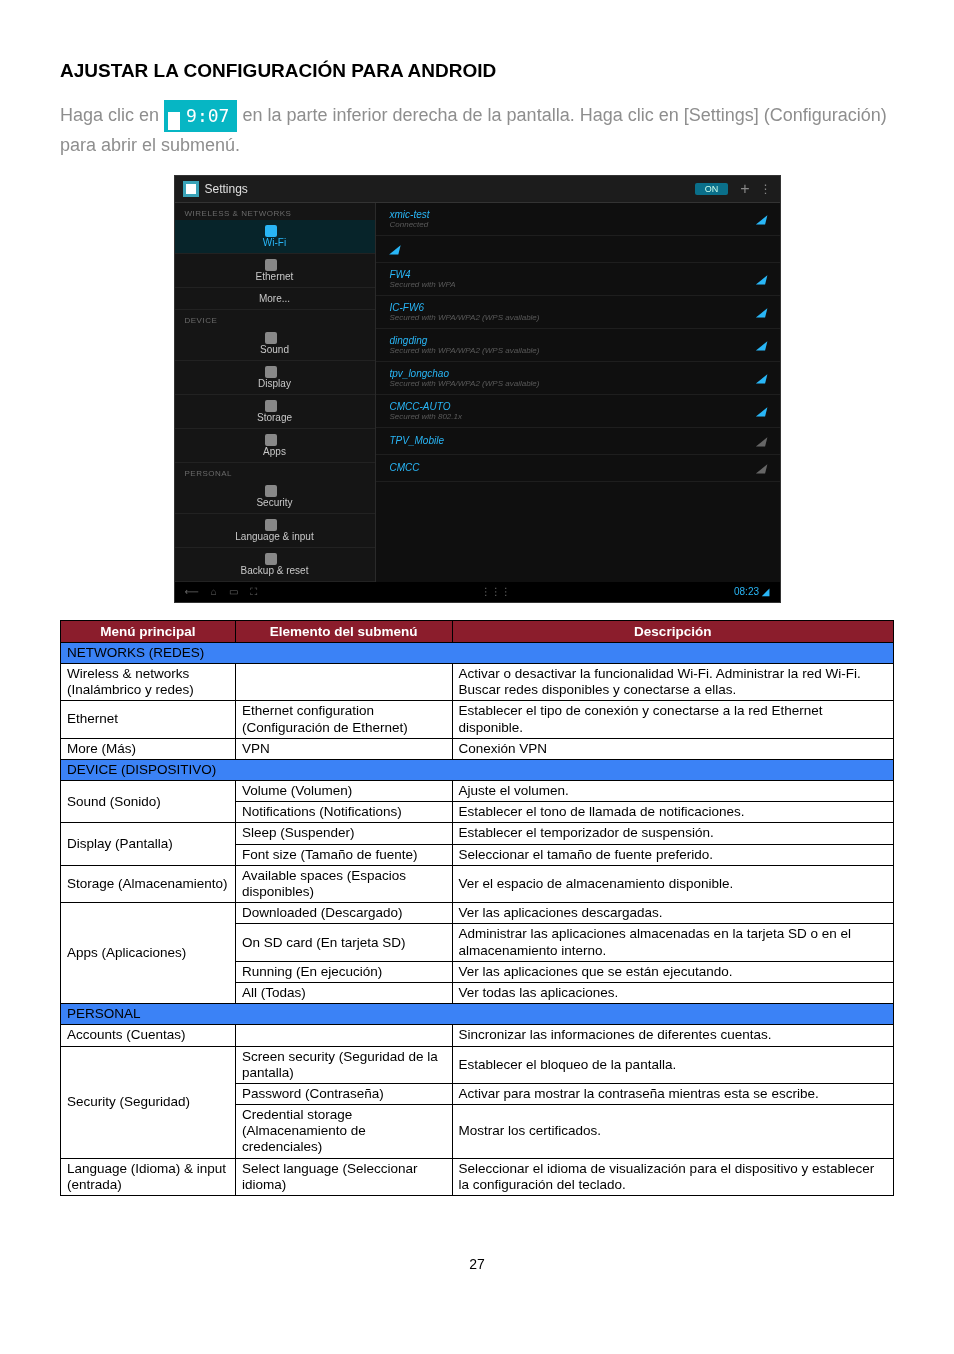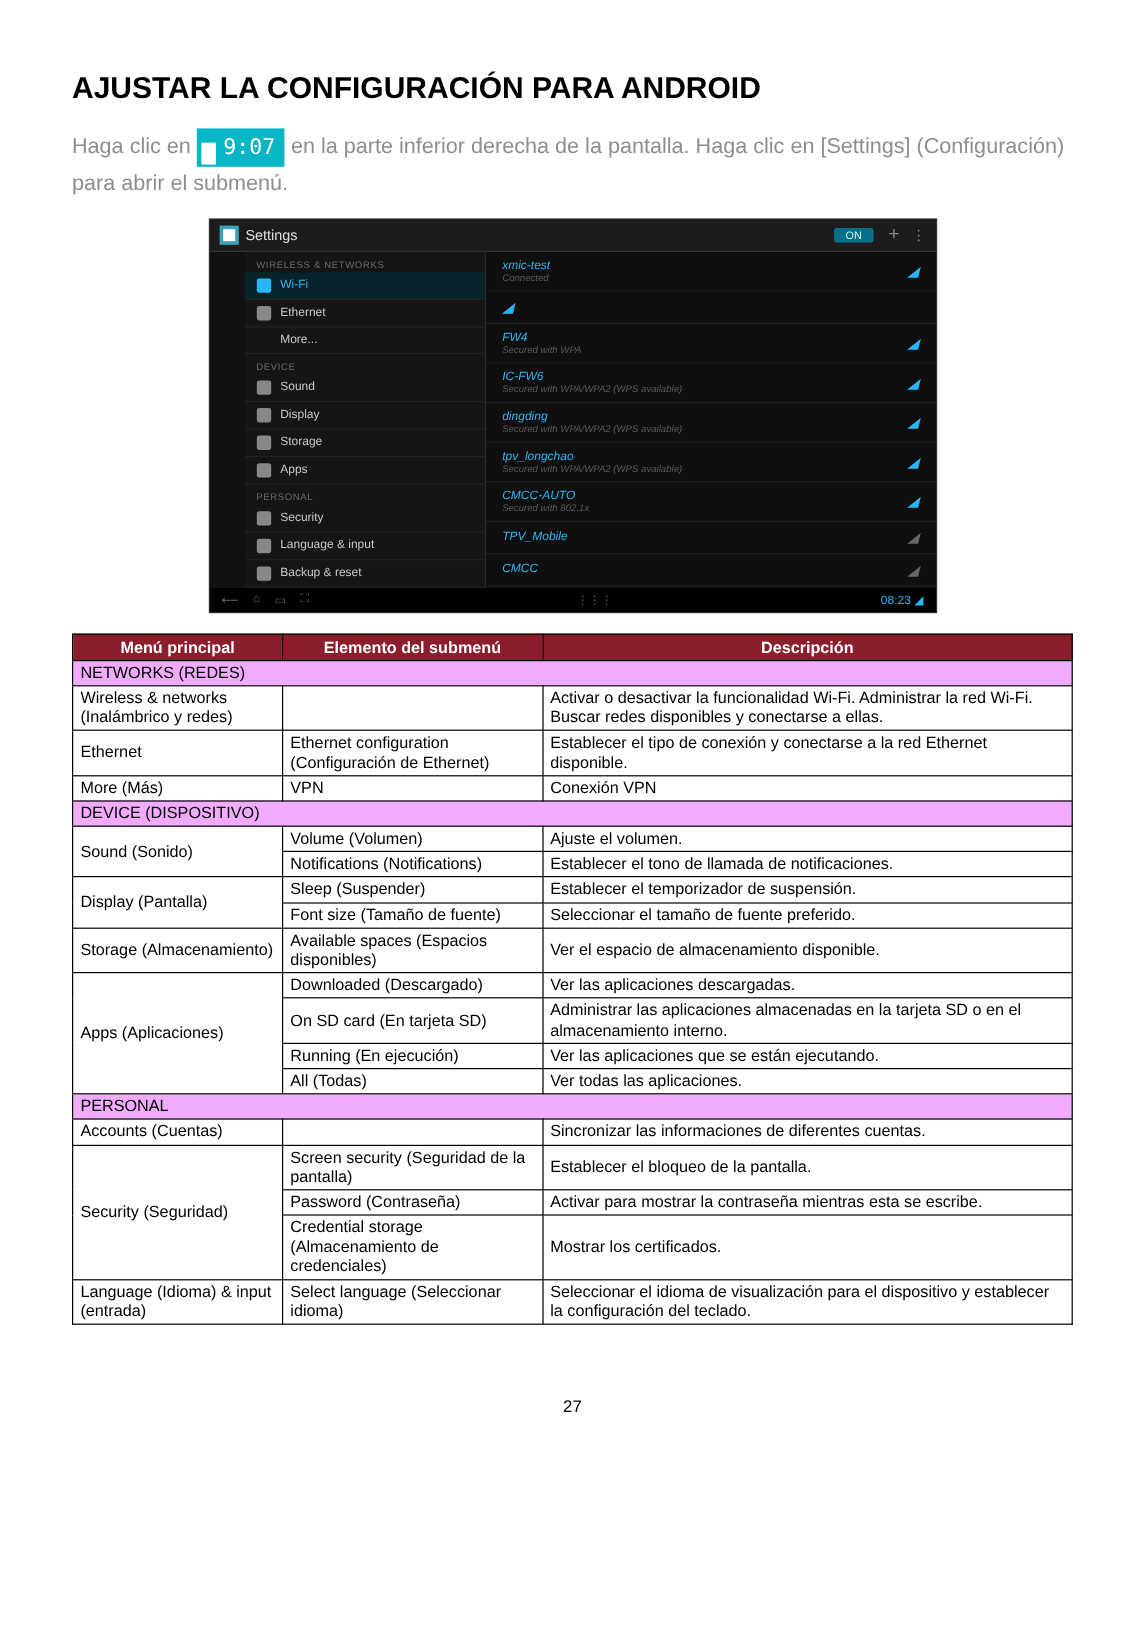--- a/index.html
+++ b/index.html
@@ -5,21 +5,21 @@
   body {
     font-family: Arial, Helvetica, sans-serif;
     margin: 0;
     padding: 60px 60px 40px 60px;
     font-size: 14px;
     color: #000;
     width: 954px;
     box-sizing: border-box;
   }
   h1 {
-    font-size: 25px;
+    font-size: 19px;
     font-weight: bold;
     margin: 0 0 14px 0;
   }
   .intro {
     font-size: 18px;
     color: #8e8e8e;
     line-height: 1.55;
     margin-bottom: 16px;
   }
   .time-badge {
@@ -99,33 +99,33 @@
     color: #888;
     font-size: 16px;
     margin-right: 10px;
   }
   .shot-header .dots {
     color: #888;
     font-size: 12px;
   }
   .shot-body {
     display: flex;
-    padding-left: 29px;
   }
   .shot-nav {
     width: 200px;
     background: #151515;
     border-right: 1px solid #2a2a2a;
   }
   .nav-item {
     display: flex;
     align-items: center;
     padding: 5px 10px;
     border-bottom: 1px solid #222;
     font-size: 10px;
+    flex-direction: column;
   }
   .nav-section {
     padding: 6px 10px 2px 10px;
     color: #6a6a6a;
     font-size: 8px;
     letter-spacing: 0.5px;
   }
   .nav-ico {
     width: 12px;
     height: 12px;
@@ -185,21 +185,21 @@
     padding: 3px 6px;
     border: 1px solid #000;
   }
   table.cfg td {
     border: 1px solid #000;
     padding: 2px 6px;
     vertical-align: middle;
     line-height: 1.2;
   }
   table.cfg tr.section td {
-    background: #f0abfc;
+    background: #3b82f6;
     font-weight: normal;
   }
   .page-num {
     text-align: center;
     margin-top: 60px;
     font-size: 14px;
   }
 </style>
 </head>
 <body>

